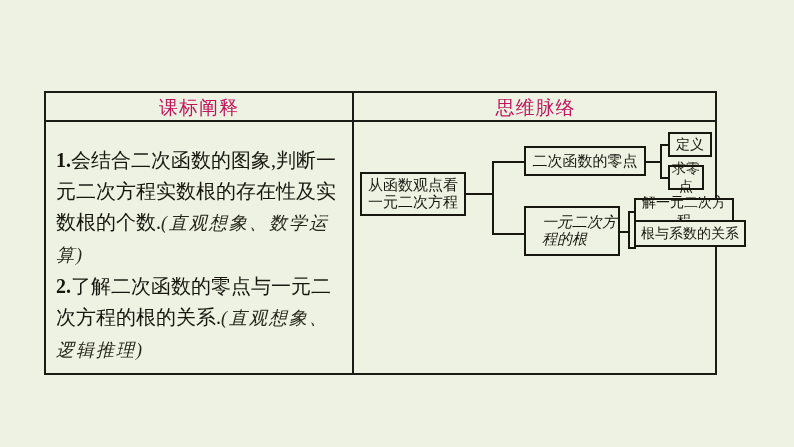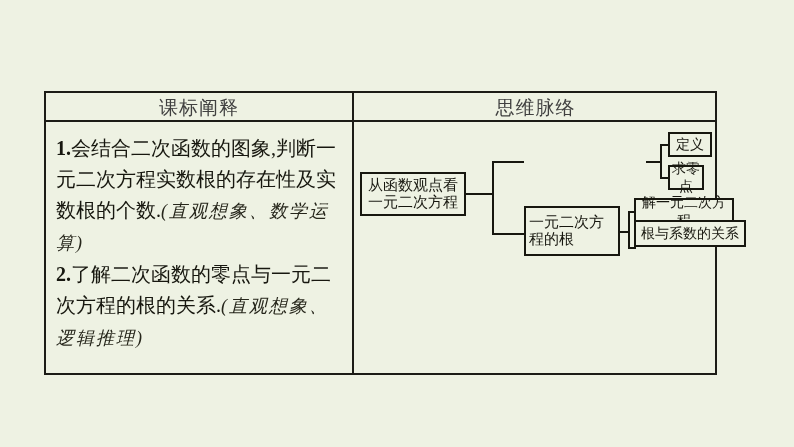--- a/index.html
+++ b/index.html
@@ -50,32 +50,32 @@
     border-left: 2px solid #1c1c16;
   }
 
   .hdr-cell {
     position: absolute;
     top: 0;
     height: 29px;
     line-height: 29px;
     text-align: center;
     font-size: 19px;
-    color: #404040;
+    color: #be185d;
     letter-spacing: 1px;
     font-family: "Liberation Serif", "DejaVu Serif", serif;
   }
   .hdr-left  { left: 0;     width: 306px; }
   .hdr-right { left: 308px; width: 363px; }
 
   
   .left-body {
     position: absolute;
     left: 0;
-    top: 34px;
+    top: 46px;
     width: 306px;
     height: 266px;
     padding: 6px 12px 0 10px;
     box-sizing: border-box;
   }
   .para {
     font-size: 20px;
     line-height: 31px;
     color: #17170f;
     letter-spacing: 0px;
@@ -126,22 +126,23 @@
   
   .n-zero {
     left: 170px; top: 24px; width: 122px; height: 30px;
     font-size: 15px;
   }
   .n-roots {
     left: 170px; top: 84px; width: 96px; height: 50px;
     font-size: 15px;
     flex-direction: column;
     align-items: flex-start;
-    padding-left: 3px;
+    padding-left: 16px;
     text-align: left;
+    font-style: italic;
   }
   
   .n-def {
     left: 314px; top: 10px; width: 44px; height: 25px;
     font-size: 14px;
   }
   .n-find {
     left: 314px; top: 43px; width: 36px; height: 25px;
     font-size: 14px;
   }
@@ -195,20 +196,21 @@
       <div class="ln ln-h" style="left:266px; top:109px; width:10px;"></div>
       <div class="ln ln-v" style="left:274px; top:89px; height:38px;"></div>
       <div class="ln ln-h" style="left:274px; top:89px; width:8px;"></div>
       <div class="ln ln-h" style="left:274px; top:125px; width:8px;"></div>
 
       <div class="node n-root">
         <span class="nl">从函数观点看</span>
         <span class="nl">一元二次方程</span>
       </div>
 
+      <div class="node n-zero">二次函数的零点</div>
 
       <div class="node n-roots">
         <span class="nl">一元二次方</span>
         <span class="nl">程的根</span>
       </div>
 
       <div class="node n-def">定义</div>
       <div class="node n-find">求零点</div>
       <div class="node n-solve">解一元二次方程</div>
       <div class="node n-rel">根与系数的关系</div>

